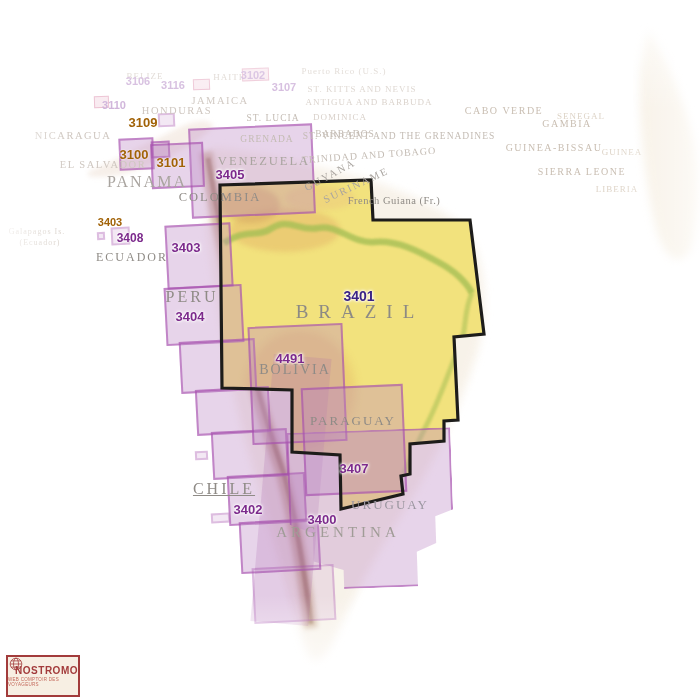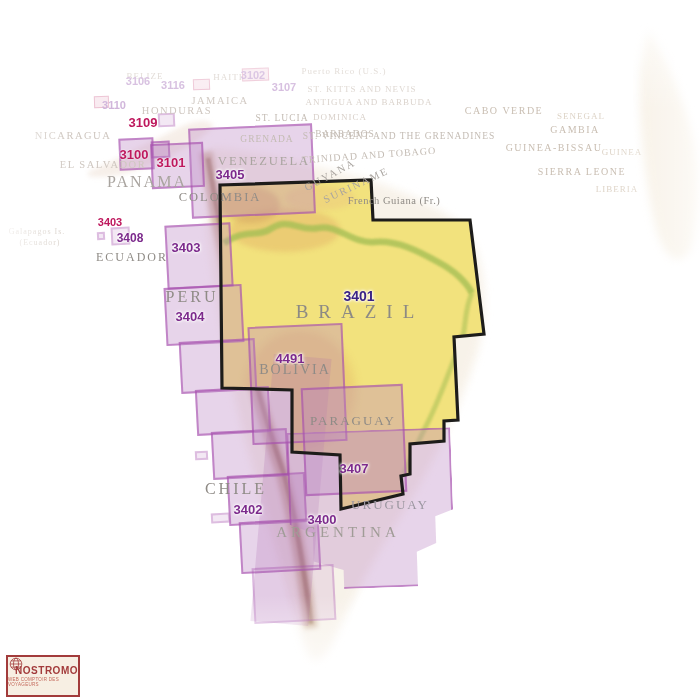--- a/index.html
+++ b/index.html
@@ -14,21 +14,21 @@
   .pbox.core{background:rgba(150,60,155,.16);border:none;}
   .pbox.dim{opacity:.55;}
   .pbox.steps3400{clip-path:polygon(0 0,100% 0,100% 52%,89% 56%,89% 73%,77% 78%,77% 100%,32% 100%,32% 88%,14% 82%,14% 64%,0 58%);}
   
   .lbl{position:absolute;white-space:nowrap;transform:translate(-50%,-50%);
        color:#8f8b86;letter-spacing:2px;}
   .code{font-family:"Liberation Sans","DejaVu Sans",sans-serif;font-weight:bold;
         letter-spacing:0;color:#7c2a8c;font-size:13px;
         text-shadow:0 0 2px #fff,0 0 3px #fff,0 0 4px #fff;}
   .code-dark{color:#3a2384;font-size:14px;}
-  .code-mid{color:#be185d;text-shadow:0 0 2px #fff;}
+  .code-mid{color:#a16207;text-shadow:0 0 2px #fff;}
   .code-faint{color:#cfb3da;text-shadow:none;font-size:11px;}
   .big{font-size:16px;letter-spacing:3px;}
   .main{font-size:13px;font-family:Liberation Serif, serif;}
   .mid{font-size:11.5px;color:#a9a49f;}
   .faint{font-size:10.5px;color:#cfc7c0;letter-spacing:1.5px;}
   .tiny{font-size:9.5px;color:#c4bcb4;letter-spacing:1px;}
   .tiny-faint{font-size:9px;color:#d9d1ca;letter-spacing:1px;}
   .afr{font-size:10px;color:#c9beb2;letter-spacing:1.5px;}
   .afr-faint{font-size:9px;color:#ddd3c6;letter-spacing:1px;}
   .frg{font-size:10.5px;color:#8f8b86;letter-spacing:.5px;}
@@ -140,23 +140,23 @@
       <span class="lbl code code-faint" style="left: 173px; top: 85px; transform: translate(-50%, -50%) rotate(0deg);">3116</span>
       <span class="lbl code code-faint" style="left: 284px; top: 87px; transform: translate(-50%, -50%) rotate(0deg);">3107</span>
       <span class="lbl tiny-faint" style="left: 362px; top: 89px; transform: translate(-50%, -50%) rotate(0deg);">ST. KITTS AND NEVIS</span>
       <span class="lbl tiny-faint" style="left: 369px; top: 102px; transform: translate(-50%, -50%) rotate(0deg);">ANTIGUA AND BARBUDA</span>
       <span class="lbl faint" style="left: 220px; top: 100px; transform: translate(-50%, -50%) rotate(0deg);">JAMAICA</span>
       <span class="lbl code code-faint" style="left: 114px; top: 105px; transform: translate(-50%, -50%) rotate(0deg);">3110</span>
       <span class="lbl faint" style="left: 177px; top: 110px; transform: translate(-50%, -50%) rotate(0deg);">HONDURAS</span>
       <span class="lbl afr" style="left: 504px; top: 110px; transform: translate(-50%, -50%) rotate(0deg);">CABO VERDE</span>
       <span class="lbl tiny-faint" style="left: 340px; top: 117px; transform: translate(-50%, -50%) rotate(0deg);">DOMINICA</span>
       <span class="lbl afr-faint" style="left: 581px; top: 116px; transform: translate(-50%, -50%) rotate(0deg);">SENEGAL</span>
-      <span class="lbl tiny" style="left: 282px; top: 118px; transform: translate(-50%, -50%) rotate(0deg);">ST. LUCIA</span>
+      <span class="lbl tiny" style="left: 273px; top: 118px; transform: translate(-50%, -50%) rotate(0deg);">ST. LUCIA</span>
       <span class="lbl code code-mid" style="left: 143px; top: 122px; transform: translate(-50%, -50%) rotate(0deg);">3109</span>
-      <span class="lbl afr" style="left: 567px; top: 129px; transform: translate(-50%, -50%) rotate(0deg); margin-left: 8px;">GAMBIA</span>
+      <span class="lbl afr" style="left: 567px; top: 123px; transform: translate(-50%, -50%) rotate(0deg);">GAMBIA</span>
       <span class="lbl faint" style="left: 73px; top: 135px; transform: translate(-50%, -50%) rotate(0deg);">NICARAGUA</span>
       <span class="lbl tiny" style="left: 267px; top: 139px; transform: translate(-50%, -50%) rotate(0deg);">GRENADA</span>
       <span class="lbl tiny" style="left: 345px; top: 134px; transform: translate(-50%, -50%) rotate(0deg);">BARBADOS</span>
       <span class="lbl tiny" style="left: 399px; top: 136px; transform: translate(-50%, -50%) rotate(0deg); text-align: center;">ST. VINCENT AND THE GRENADINES</span>
       <span class="lbl afr" style="left: 554px; top: 147px; transform: translate(-50%, -50%) rotate(0deg);">GUINEA-BISSAU</span>
       <span class="lbl afr-faint" style="left: 622px; top: 152px; transform: translate(-50%, -50%) rotate(0deg);">GUINEA</span>
       <span class="lbl code code-mid" style="left: 134px; top: 154px; transform: translate(-50%, -50%) rotate(0deg);">3100</span>
       <span class="lbl tiny" style="left: 369px; top: 155px; font-size: 10px; transform: translate(-50%, -50%) rotate(-4deg);">TRINIDAD AND TOBAGO</span>
       <span class="lbl code code-mid" style="left: 171px; top: 162px; transform: translate(-50%, -50%) rotate(0deg);">3101</span>
       <span class="lbl faint" style="left: 103px; top: 164px; transform: translate(-50%, -50%) rotate(0deg);">EL SALVADOR</span>
@@ -176,21 +176,21 @@
       <span class="lbl code" style="left: 186px; top: 247px; transform: translate(-50%, -50%) rotate(0deg);">3403</span>
       <span class="lbl main" style="left: 132px; top: 257px; font-size: 12px; transform: translate(-50%, -50%) rotate(0deg);">ECUADOR</span>
       <span class="lbl code code-dark" style="left: 359px; top: 296px; transform: translate(-50%, -50%) rotate(0deg);">3401</span>
       <span class="lbl big" style="left: 192px; top: 297px; font-size: 16px; transform: translate(-50%, -50%) rotate(0deg);">PERU</span>
       <span class="lbl code" style="left: 190px; top: 316px; transform: translate(-50%, -50%) rotate(0deg);">3404</span>
       <span class="lbl brazil" style="left: 360px; top: 312px; transform: translate(-50%, -50%) rotate(0deg);">BRAZIL</span>
       <span class="lbl code" style="left: 290px; top: 358px; transform: translate(-50%, -50%) rotate(0deg);">4491</span>
       <span class="lbl main" style="left: 295px; top: 370px; font-size: 14px; transform: translate(-50%, -50%) rotate(0deg);">BOLIVIA</span>
       <span class="lbl main" style="left: 353px; top: 421px; transform: translate(-50%, -50%) rotate(0deg);">PARAGUAY</span>
       <span class="lbl code" style="left: 354px; top: 468px; transform: translate(-50%, -50%) rotate(0deg);">3407</span>
-      <span class="lbl big" style="left: 236px; top: 489px; transform: translate(-50%, -50%) rotate(0deg);">CHILE</span>
+      <span class="lbl big" style="left: 224px; top: 489px; transform: translate(-50%, -50%) rotate(0deg); text-decoration: underline;">CHILE</span>
       <span class="lbl main uru" style="left: 390px; top: 505px; transform: translate(-50%, -50%) rotate(0deg);">URUGUAY</span>
       <span class="lbl code" style="left: 248px; top: 509px; transform: translate(-50%, -50%) rotate(0deg);">3402</span>
       <span class="lbl code" style="left: 322px; top: 519px; transform: translate(-50%, -50%) rotate(0deg);">3400</span>
       <span class="lbl argen" style="left: 338px; top: 532px; transform: translate(-50%, -50%) rotate(0deg);">ARGENTINA</span>
     </div>
 
   <div class="fade fade-top"></div>
   <div class="fade fade-bottom"></div>
   <div class="fade fade-left"></div>
   <div class="fade fade-right"></div>

